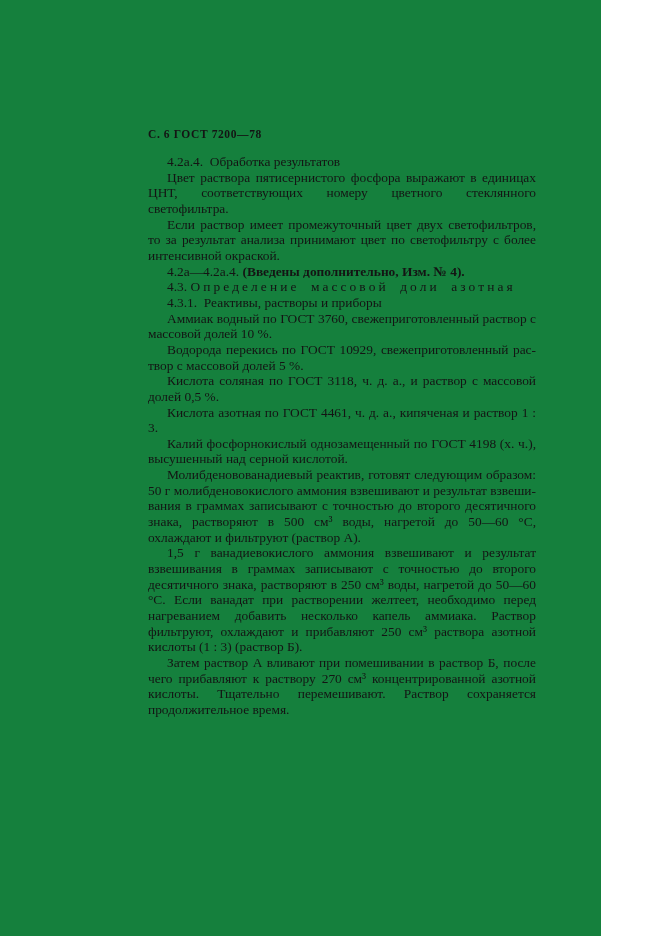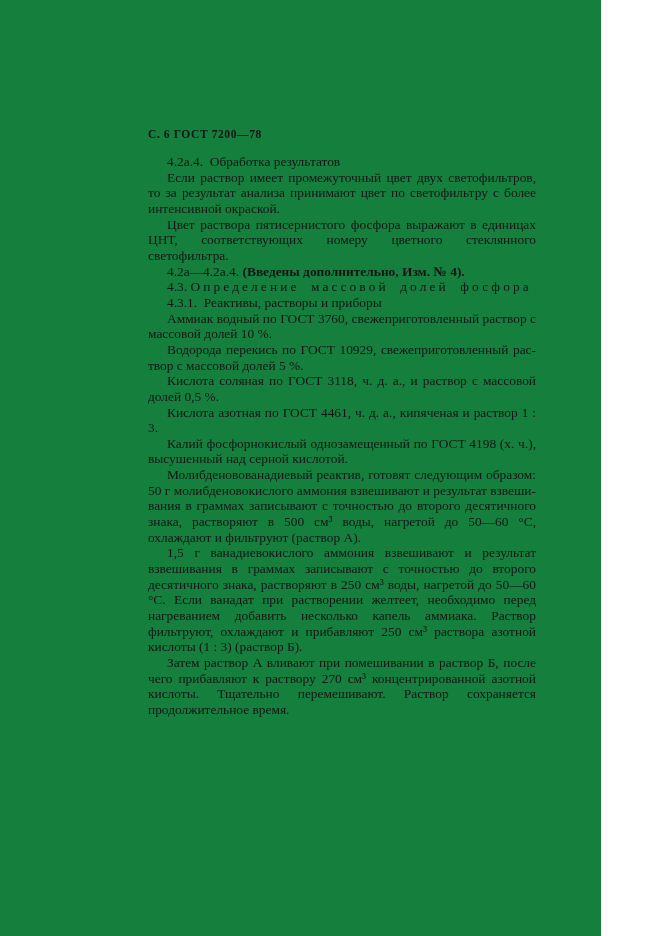--- a/index.html
+++ b/index.html
@@ -42,28 +42,28 @@
 
 <div class="sheet">
 
   <div class="running-header">С. 6 ГОСТ 7200—78</div>
 
   <div class="textblock">
 
 
     <p class="ind"><span>4.2а.4.&nbsp; </span><span class="it">Обработка результатов</span></p>
 
+    <p class="ind"><span>Цвет раствора пятисернистого фосфора выражают в единицах ЦНТ, соответствующих номеру цветного стеклянного светофильтра.</span></p>
+
     <p class="ind"><span>Если раствор имеет промежуточный цвет двух светофильтров, то за результат анализа принимают цвет по светофильтру с более интен­сивной окраской.</span></p>
-
-    <p class="ind"><span>Цвет раствора пятисернистого фосфора выражают в единицах ЦНТ, соответствующих номеру цветного стеклянного светофильтра.</span></p>
 
 
     <p class="ind"><span>4.2а—4.2а.4. </span><span class="b">(Введены дополнительно, Изм. № 4).</span></p>
 
-    <p class="ind"><span>4.3. </span><span class="sp">Определение массовой долей фосфора</span></p>
+    <p class="ind"><span>4.3. </span><span class="sp">Определение массовой доли азотная</span></p>
 
     <p class="ind"><span>4.3.1.&nbsp; </span><span class="it">Реактивы, растворы и приборы</span></p>
 
     <p class="ind"><span>Аммиак водный по ГОСТ 3760, свежеприготовленный раствор с массовой долей 10 %.</span></p>
 
     <p class="ind"><span>Водорода перекись по ГОСТ 10929, свежеприготовленный рас­твор с массовой долей 5 %.</span></p>
 
     <p class="ind"><span>Кислота соляная по ГОСТ 3118, ч. д. а., и раствор с массовой долей 0,5 %.</span></p>
 
     <p class="ind"><span>Кислота азотная по ГОСТ 4461, ч. д. а., кипяченая и раствор 1 : 3.</span></p>

